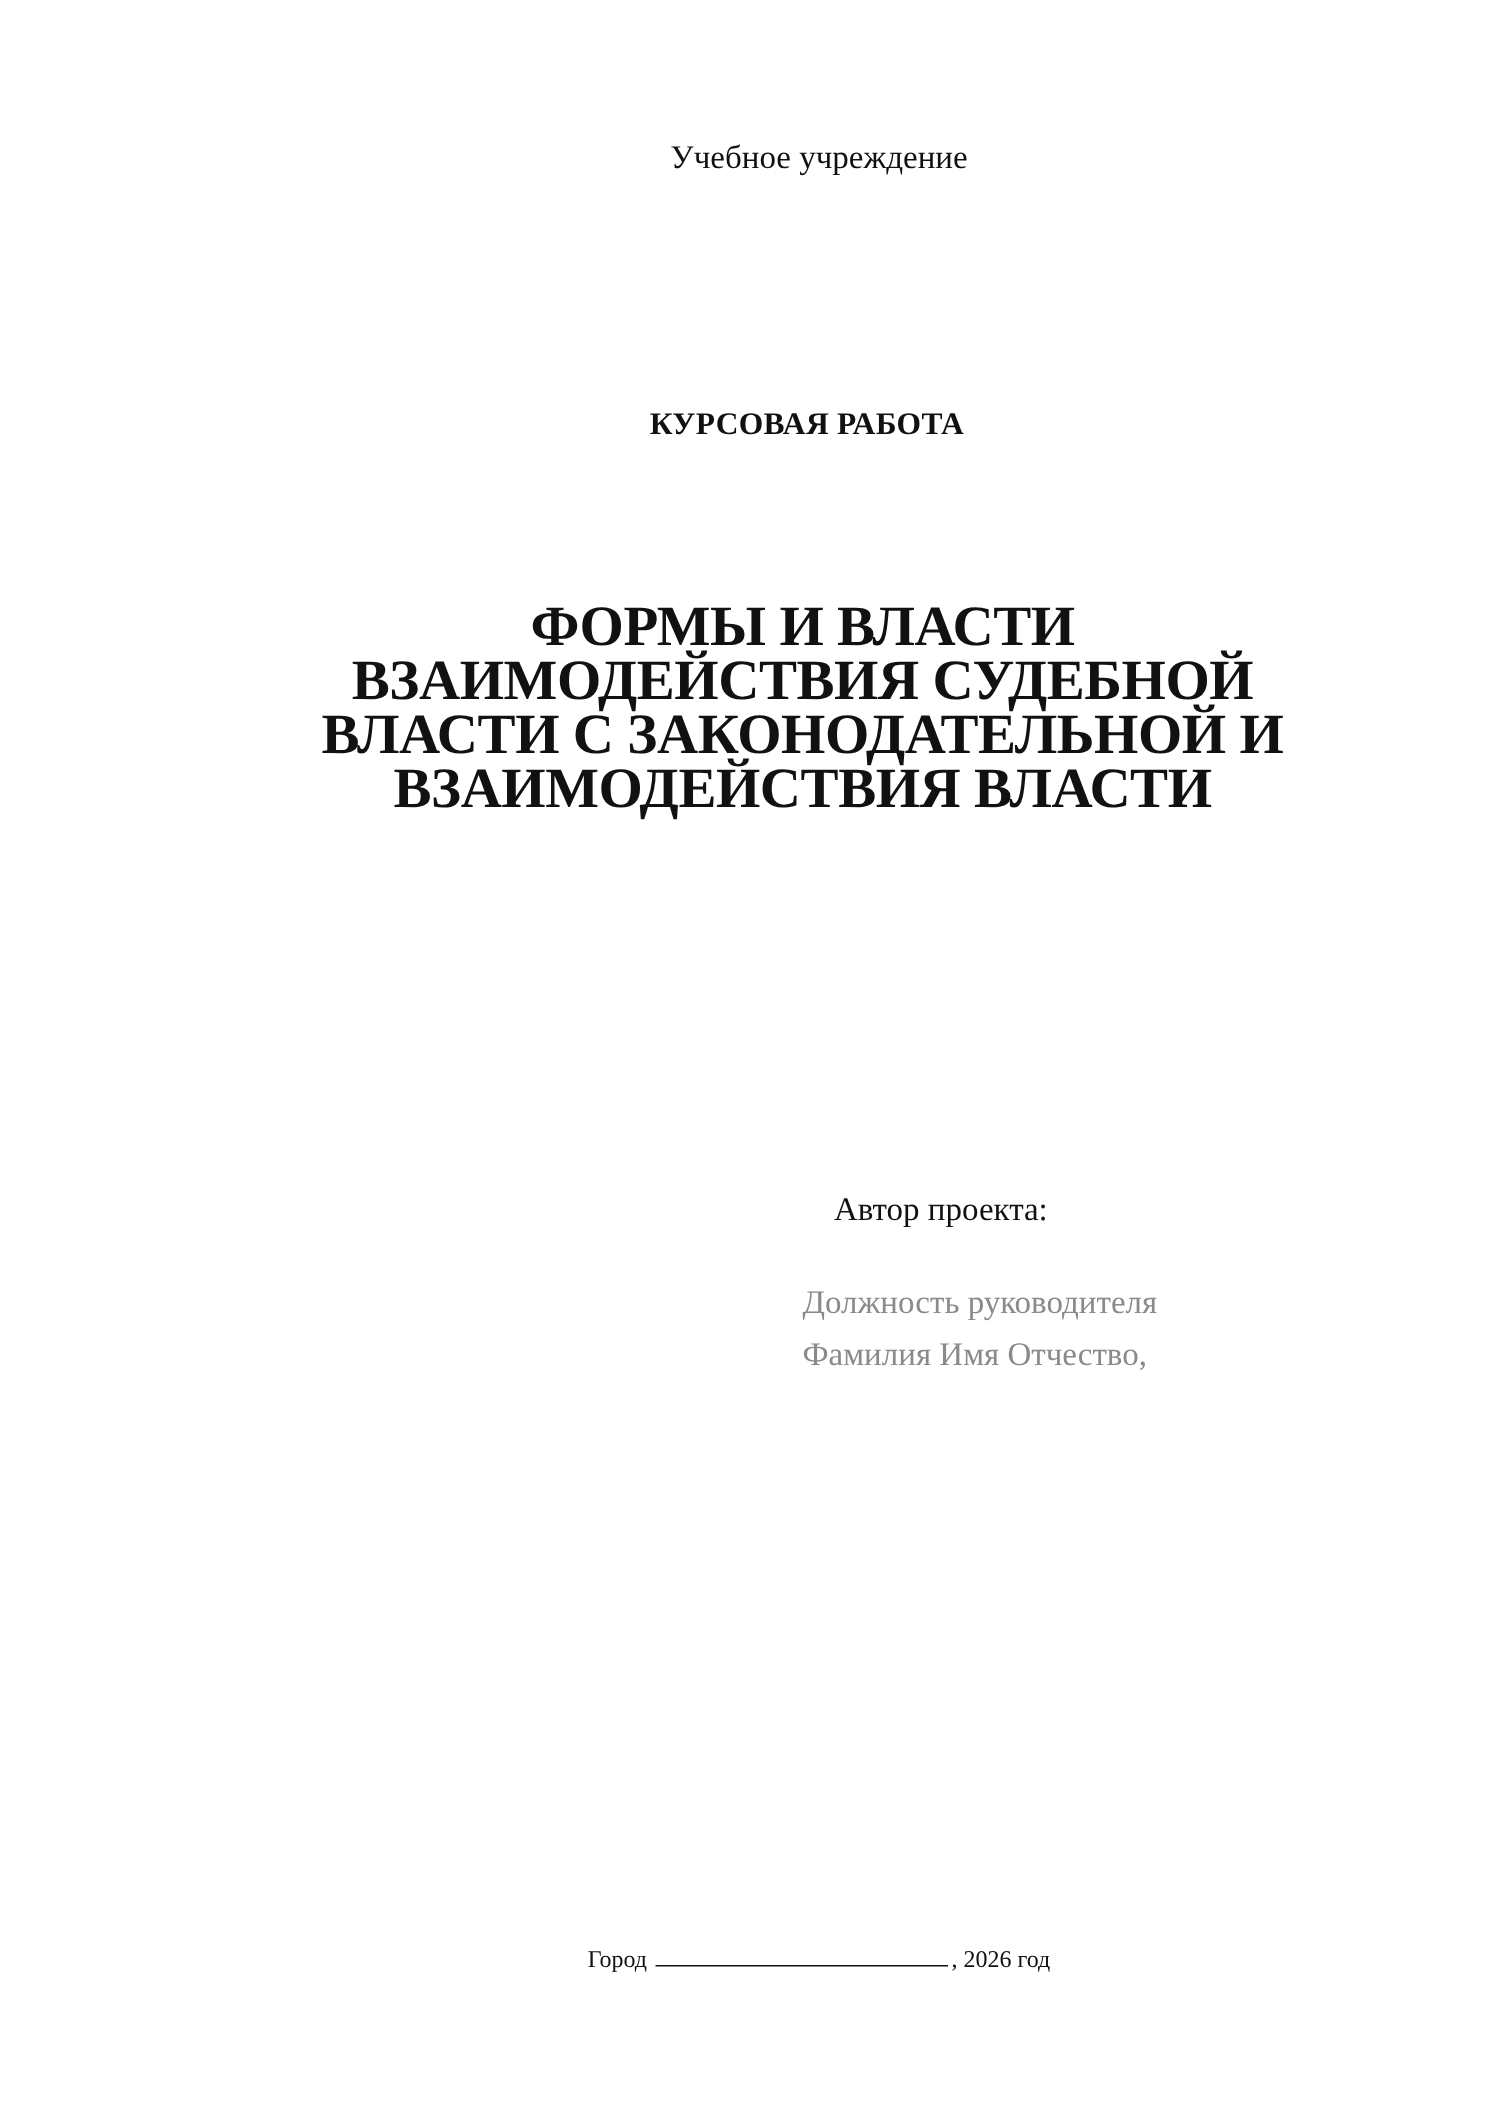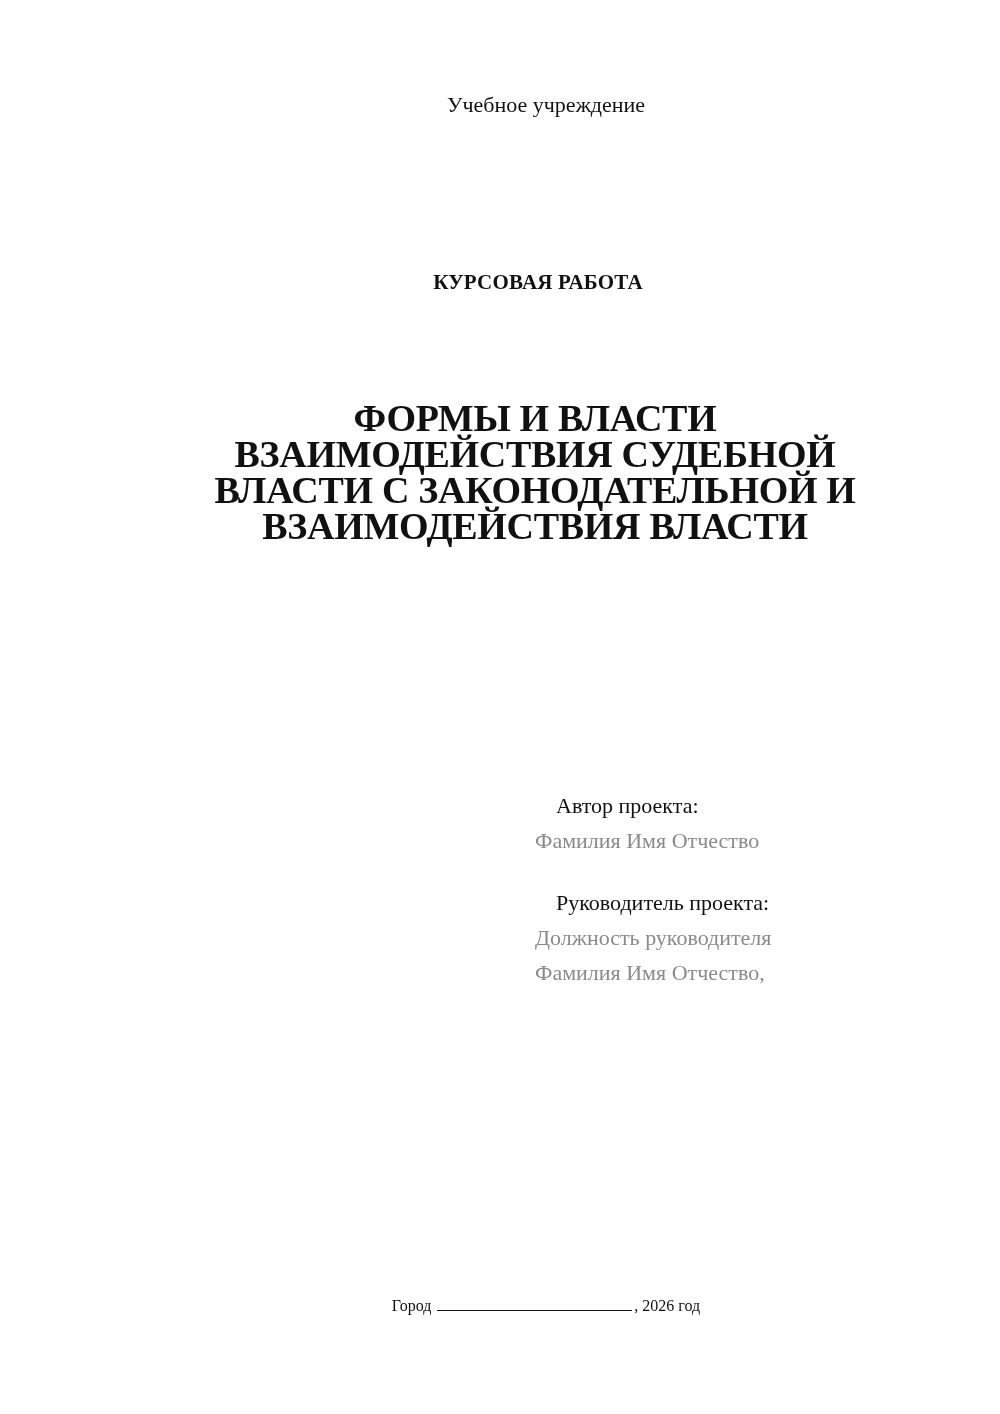--- a/index.html
+++ b/index.html
@@ -97,23 +97,21 @@
 
   <div class="title">
     <span>ФОРМЫ И ВЛАСТИ</span>
     <span>ВЗАИМОДЕЙСТВИЯ СУДЕБНОЙ</span>
     <span>ВЛАСТИ С ЗАКОНОДАТЕЛЬНОЙ И</span>
     <span>ВЗАИМОДЕЙСТВИЯ ВЛАСТИ</span>
   </div>
 
   <div class="meta">
     <span class="label">Автор проекта:</span>
-    <span class="value">Фамилия Имя Отчество</span>
     <div class="gap"></div>
-    <span class="label">Руководитель проекта:</span>
     <span class="value">Должность руководителя</span>
     <span class="value">Фамилия Имя Отчество,</span>
   </div>
 
   <div class="footer">
     <span>Город</span><span class="blank"></span><span>, 2026 год</span>
   </div>
 
 </div>
 

